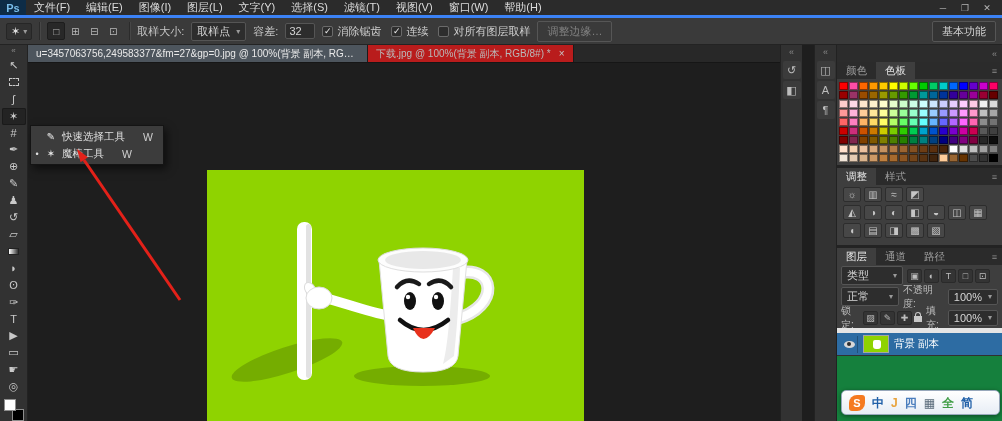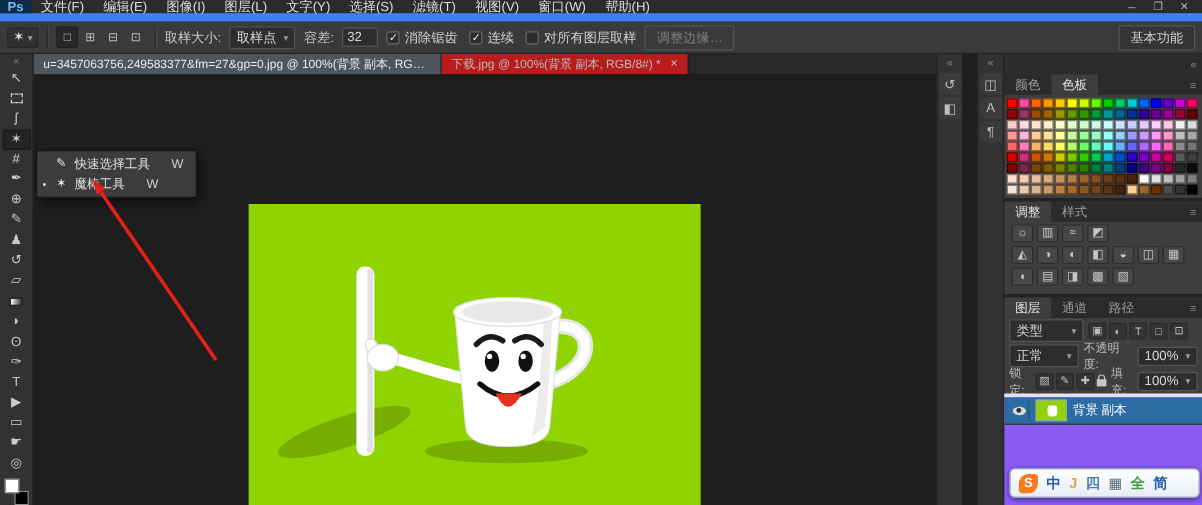--- a/index.html
+++ b/index.html
@@ -1,20 +1,20 @@
 <!DOCTYPE html>
 <html><head>
 <meta charset="utf-8">
 <style>
   *{box-sizing:border-box;margin:0;padding:0}
   body{margin:0;background:#000;font-family:"Liberation Sans","DejaVu Sans",sans-serif}
   .app{position:relative;width:1002px;height:421px;background:#1e1e1e;color:#cfcfcf;font-size:11px;overflow:hidden}
 
   
-  .menubar{height:18px;background:#2b2b2b;border-bottom:7px solid #3b82f6;display:flex;align-items:stretch}
+  .menubar{height:18px;background:#2b2b2b;border-bottom:3px solid #3b82f6;display:flex;align-items:stretch}
   .ps-logo{width:26px;display:flex;align-items:center;justify-content:center;background:#0d2c47;color:#79bdea;font-weight:bold;font-size:11px}
   .menu-items{display:flex;align-items:stretch}
   .menu-item{padding:0 8px;display:flex;align-items:center;color:#dcdcdc;font-size:11px;cursor:default}
   .win-controls{margin-left:auto;display:flex;align-items:center;padding-right:4px}
   .win-btn{width:22px;text-align:center;color:#b5b5b5;font-size:9px;cursor:default}
 
   
   .optionsbar{height:27px;background:#3a3a3a;border-bottom:1px solid #232323;display:flex;align-items:center;gap:7px;padding:0 6px}
   .tool-chip{display:flex;align-items:center;gap:3px;background:#313131;border:1px solid #262626;padding:2px 4px;border-radius:2px}
   .tool-chip .tglyph{color:#e0e0e0;font-size:11px}
@@ -94,21 +94,21 @@
   .adj-icon{width:18px;height:15px;background:#474747;border:1px solid #2d2d2d;border-radius:2px;display:flex;align-items:center;justify-content:center;color:#c6c6c6;font-size:10px}
 
   .layers{background:#3e3e3e;flex:1;display:flex;flex-direction:column;min-height:0}
   .lrow{display:flex;align-items:center;gap:4px;padding:2px 4px;height:21px;flex:none}
   .filter-dd{flex:0 0 62px;justify-content:space-between}
   .licon-row{display:flex;gap:2px;align-items:center}
   .licon{width:15px;height:14px;display:flex;align-items:center;justify-content:center;color:#bdbdbd;font-size:9px;background:#343434;border:1px solid #2a2a2a;border-radius:2px}
   .blend-dd{flex:0 0 58px;justify-content:space-between}
   .val-dd{flex:0 0 46px;justify-content:space-between}
   .plabel{color:#bdbdbd;font-size:10px}
-  .layer-list{flex:1;background:#8b5cf6;border-top:3px solid #e5e5e5;overflow:hidden}
+  .layer-list{flex:1;background:#15803d;border-top:5px solid #e5e5e5;overflow:hidden}
   .layer{display:flex;align-items:center;gap:5px;height:23px;padding:0 4px;border-bottom:1px solid #303030}
   .layer.selected{background:#2d6ca3;color:#fff}
   .eyebox{width:17px;height:17px;display:flex;align-items:center;justify-content:center;border-right:1px solid rgba(0,0,0,.25)}
   .eye{width:11px;height:7px;background:#d8d8d8;border-radius:50%;position:relative;display:inline-block}
   .eye::after{content:"";position:absolute;left:3.5px;top:1.5px;width:4px;height:4px;border-radius:50%;background:#2f2f2f}
   .thumb{width:26px;height:18px;border:1px solid #a5a5a5;position:relative;flex:none}
   .thumb::after{content:"";position:absolute;left:9px;top:4px;width:8px;height:9px;background:#fff;border-radius:2px 2px 3px 3px}
   .layer-name{font-size:10.5px;color:#e2e2e2;white-space:nowrap}
   .layer.selected .layer-name{color:#fff}
   .lock-mini{position:relative;width:8px;height:6px;background:#c8c8c8;display:inline-block;margin-top:3px}

